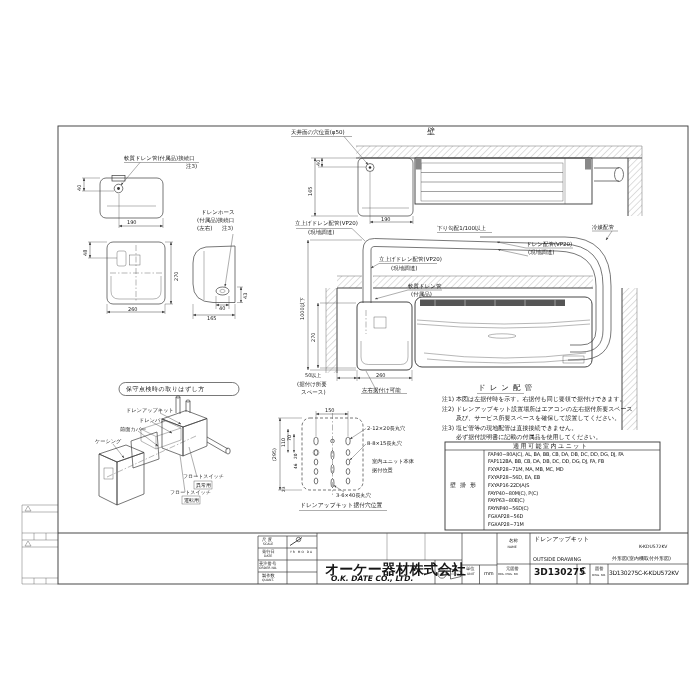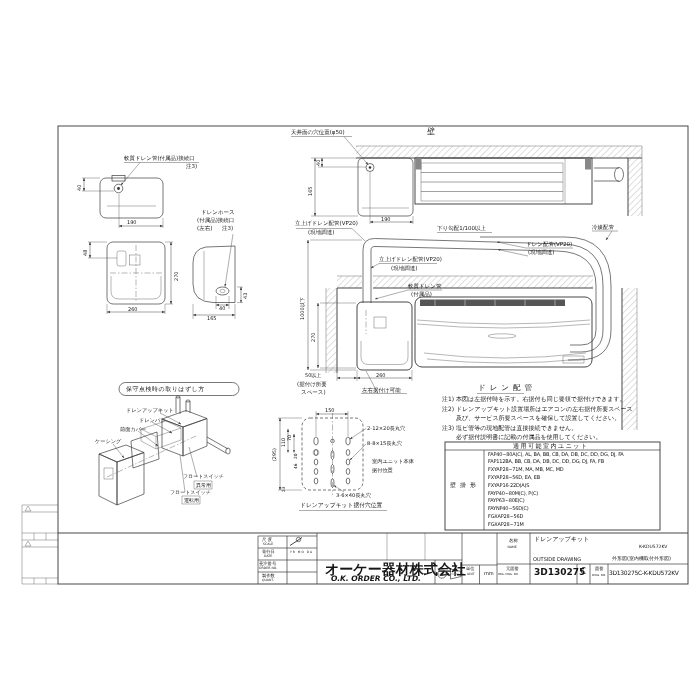--- a/index.html
+++ b/index.html
@@ -409,21 +409,21 @@
 <div class="t" style="left:262px;top:537.5px;font-size:4.3px">尺 度</div>
 <div class="t" style="left:263px;top:542.5px;font-size:3.2px">SCALE</div>
 <div class="t" style="left:262px;top:549.5px;font-size:4.3px">発行日</div>
 <div class="t" style="left:264px;top:554.5px;font-size:3.2px">DATE</div>
 <div class="t" style="left:290px;top:551px;font-size:3px;letter-spacing:1px">YR MO DA</div>
 <div class="t" style="left:259px;top:561.5px;font-size:4.3px">受注番号</div>
 <div class="t" style="left:259px;top:566.5px;font-size:3.2px">ORDER NO.</div>
 <div class="t" style="left:262px;top:573.5px;font-size:4.3px">製作数</div>
 <div class="t" style="left:262px;top:578.5px;font-size:3.2px">QUANT.</div>
 <div class="t b" style="left:325px;top:561.5px;font-size:14px">オーケー器材株式会社</div>
-<div class="t b i" style="left:331px;top:574.5px;font-size:7.5px">O.K. ORDER CO., LTD.</div>
+<div class="t b i" style="left:331px;top:574.5px;font-size:7.5px">O.K. DATE CO., LTD.</div>
 <div class="t" style="left:466px;top:567px;font-size:4.3px">単位</div>
 <div class="t" style="left:467px;top:572.5px;font-size:3.2px">UNIT</div>
 <div class="t" style="left:484px;top:571px;font-size:5px">mm</div>
 <div class="t" style="left:509px;top:539px;font-size:4.5px">名称</div>
 <div class="t" style="left:507.5px;top:545.5px;font-size:3.2px">NAME</div>
 <div class="t" style="left:534px;top:535.5px;font-size:6px">ドレンアップキット</div>
 <div class="t" style="left:639px;top:545px;font-size:4.5px">K-KDU572KV</div>
 <div class="t" style="left:533px;top:556.5px;font-size:5px">OUTSIDE DRAWING</div>
 <div class="t" style="left:612px;top:556px;font-size:5px">外形図(室内機取付外形図)</div>
 <div class="t" style="left:506px;top:566.5px;font-size:4.3px">元図番</div>

